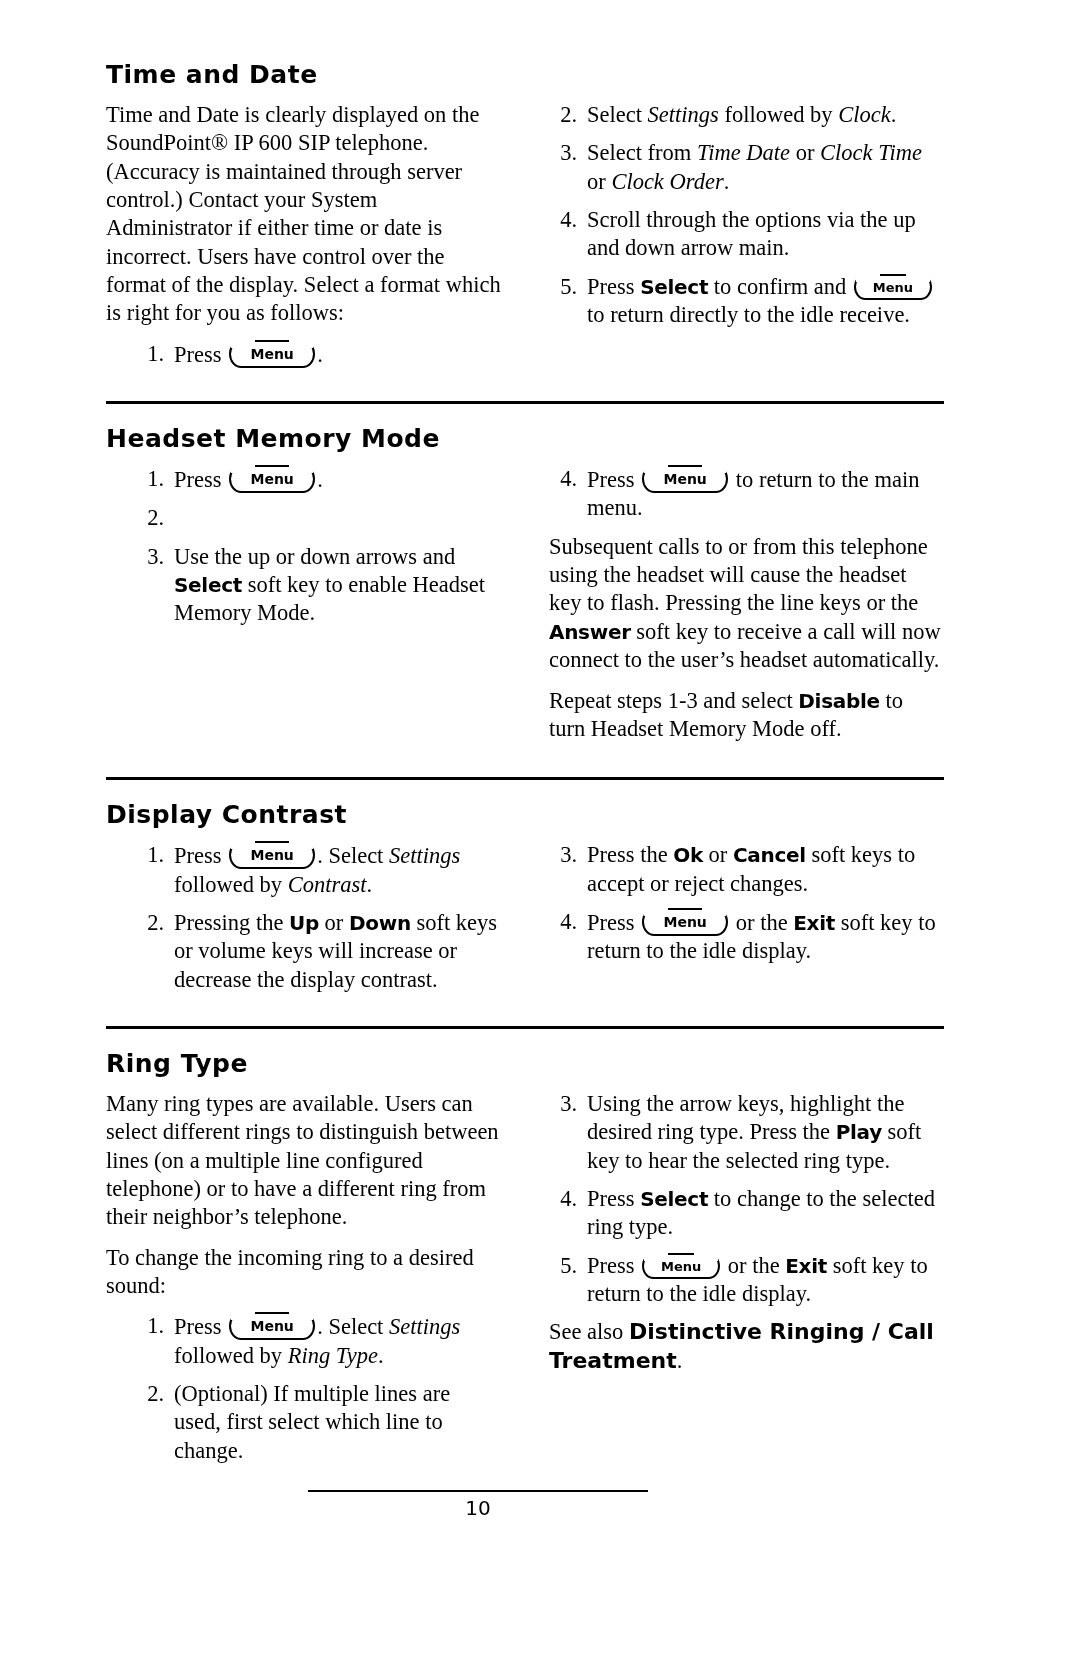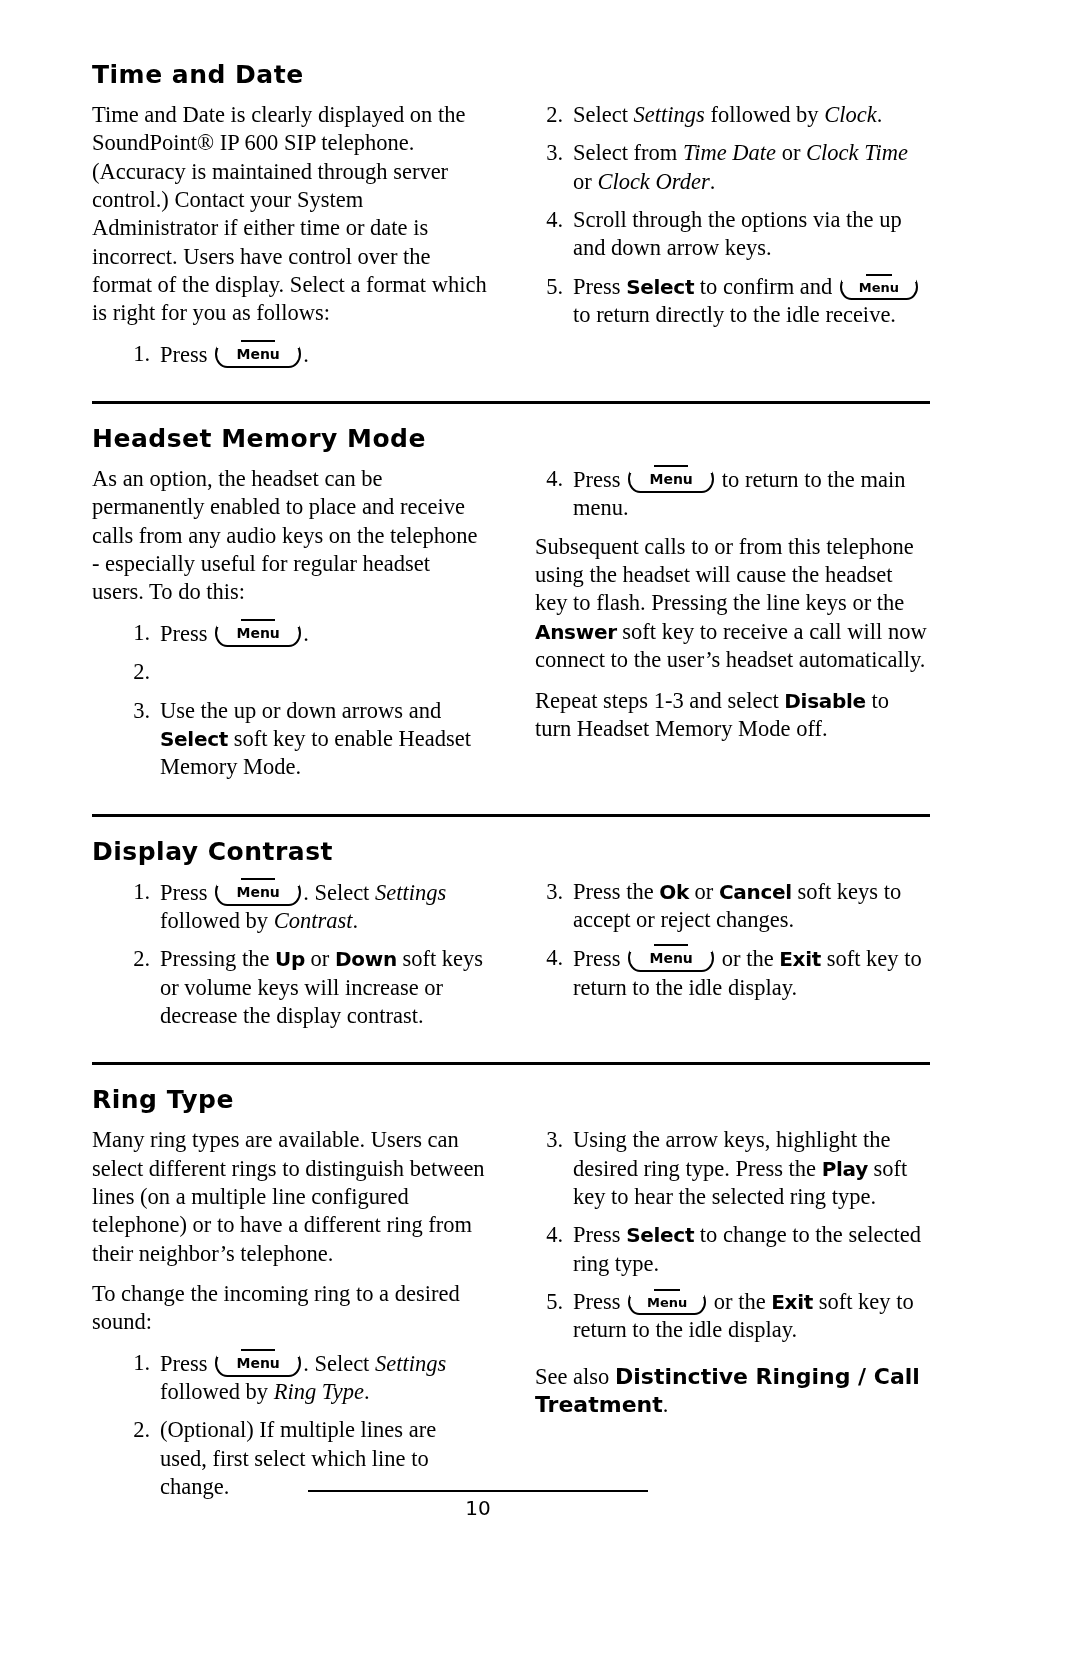--- a/index.html
+++ b/index.html
@@ -9,21 +9,21 @@
   }
   body {
     width: 1080px;
     height: 1669px;
     font-family: "Liberation Serif", serif;
     color: #000000;
     position: relative;
   }
   .page {
     position: absolute;
-    left: 92px;
+    left: 106px;
     top: 60px;
     width: 838px;
   }
   .section-title {
     font-family: "DejaVu Sans", sans-serif;
     font-weight: bold;
     font-size: 25px;
     letter-spacing: 0.5px;
     margin: 0 0 12px 0;
   }
@@ -174,38 +174,37 @@
           <div class="li">
             <span class="num">2.</span>
             <span class="txt"><span>Select </span><i>Settings</i><span> followed by </span><i>Clock</i><span>.</span></span>
           </div>
           <div class="li">
             <span class="num">3.</span>
             <span class="txt"><span>Select from </span><i>Time Date</i><span> or </span><i>Clock Time</i><span> or </span><i>Clock Order</i><span>.</span></span>
           </div>
           <div class="li">
             <span class="num">4.</span>
-            <span class="txt">Scroll through the options via the up and down arrow keys.</span>
+            <span class="txt">Scroll through the options via the up and down arrow main.</span>
           </div>
           <div class="li">
             <span class="num">5.</span>
             <span class="txt"><span>Press </span><span class="softkey">Select</span><span> to confirm and </span><span class="menukey small"><span class="shape"></span><span class="cutL"></span><span class="cutR"></span><span class="lbl">Menu</span></span><span> to return directly to the idle receive.</span></span>
           </div>
         </div>
       </div>
     </div>
   </div>
 
   <hr class="rule">
 
   <div class="block">
     <h2 class="section-title">Headset Memory Mode</h2>
     <div class="cols">
       <div class="col">
-        <p>As an option, the headset can be permanently enabled to place and receive calls from any audio keys on the telephone - especially useful for regular headset users.  To do this:</p>
         <div class="ol">
           <div class="li indent-1">
             <span class="num">1.</span>
             <span class="txt"><span>Press </span><span class="menukey"><span class="shape"></span><span class="cutL"></span><span class="cutR"></span><span class="lbl">Menu</span></span><span>.</span></span>
           </div>
           <div class="li indent-1">
             <span class="num">2.</span>
           </div>
           <div class="li indent-1">
             <span class="num">3.</span>
@@ -285,21 +284,21 @@
           </div>
           <div class="li">
             <span class="num">4.</span>
             <span class="txt"><span>Press </span><span class="softkey">Select</span><span> to change to the selected ring type.</span></span>
           </div>
           <div class="li">
             <span class="num">5.</span>
             <span class="txt"><span>Press </span><span class="menukey small"><span class="shape"></span><span class="cutL"></span><span class="cutR"></span><span class="lbl">Menu</span></span><span> or the </span><span class="softkey">Exit</span><span> soft key to return to the idle display.</span></span>
           </div>
         </div>
-        <p style="margin-top:18px;"><span>See also </span><span class="bold-sans">Distinctive Ringing / Call Treatment</span><span>.</span></p>
+        <p style="margin-top:10px;"><span>See also </span><span class="bold-sans">Distinctive Ringing / Call Treatment</span><span>.</span></p>
       </div>
     </div>
   </div>
 
 </div>
 
 <div class="footer">
   <div class="fline"></div>
   <div class="pnum">10</div>
 </div>

